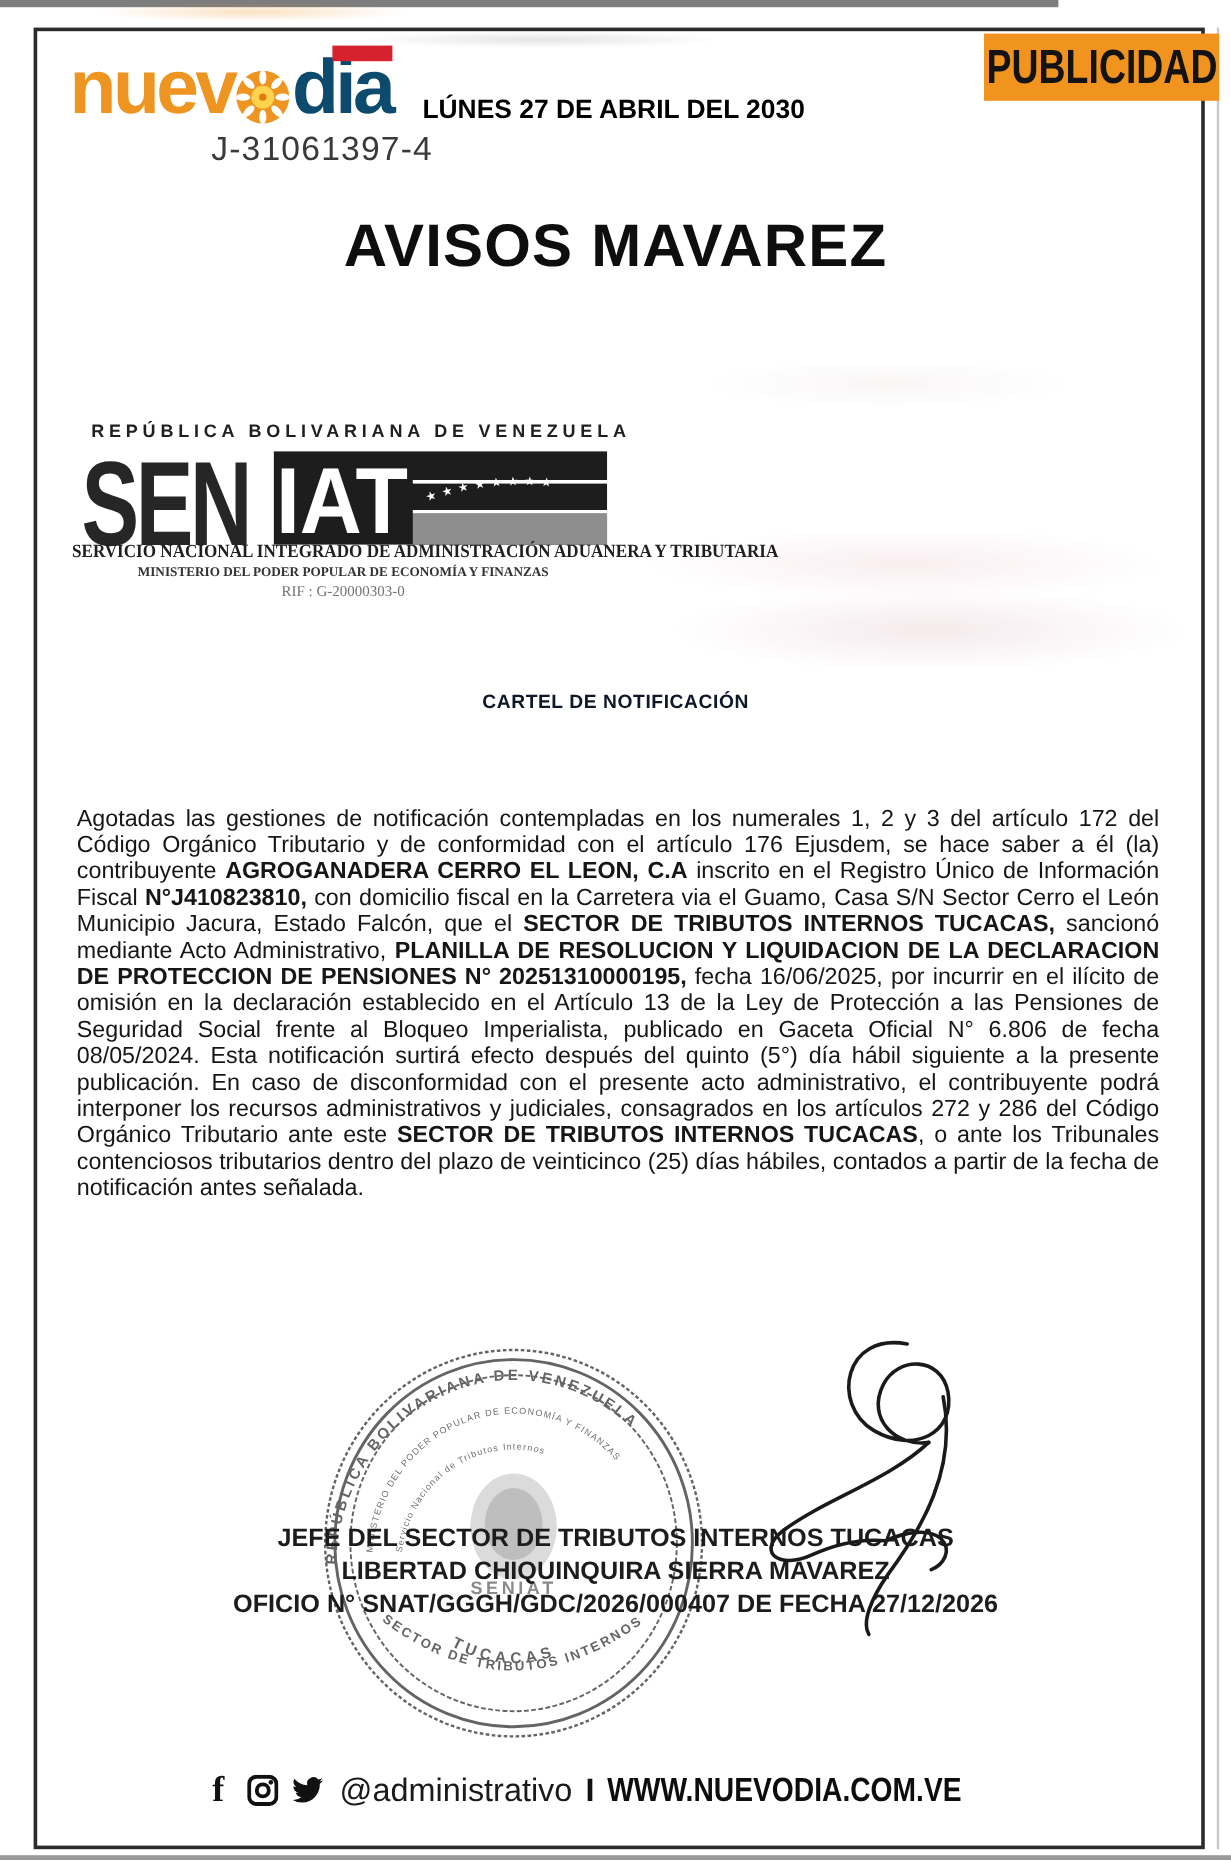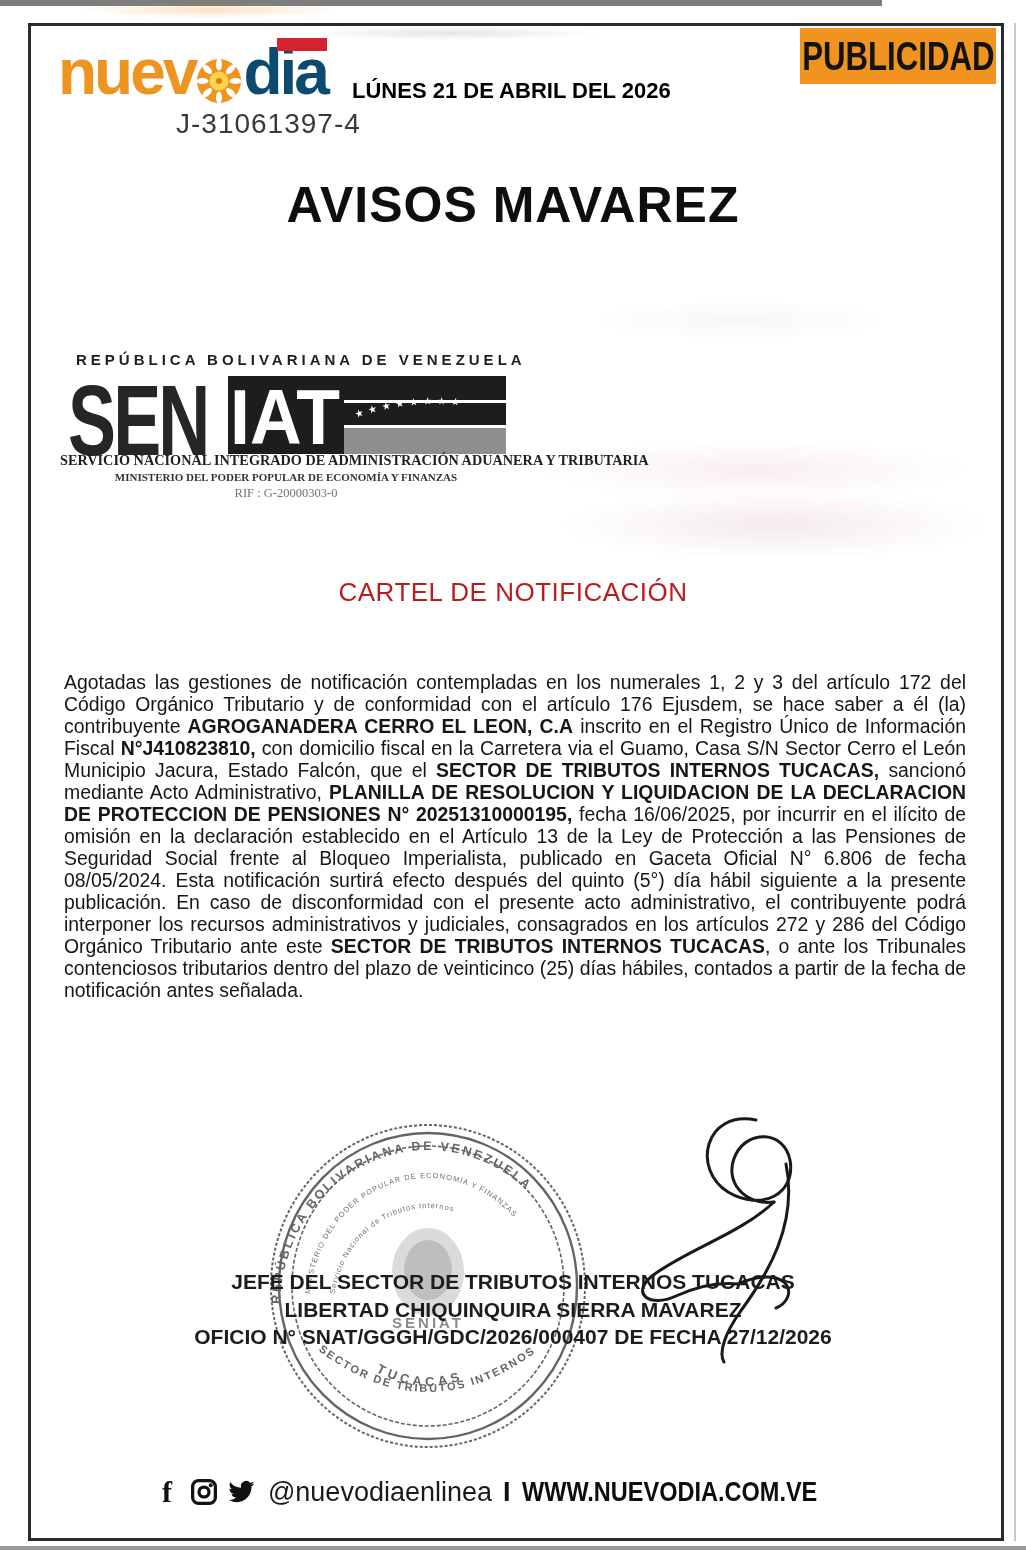--- a/index.html
+++ b/index.html
@@ -13,21 +13,21 @@
 
   
   .logo-row{left:58px;top:40px;display:flex;align-items:flex-end;}
   .logo-word{font-weight:bold;font-size:64px;letter-spacing:-3px;line-height:1;}
   .logo-nuev{color:#EE9420;}
   .logo-dia{color:#0c4a6e;position:relative;}
   .logo-red-bar{position:absolute;left:34px;top:-2px;width:50px;height:13px;background:#D6212E;}
   .sun-icon{width:46px;height:46px;margin:6px 1px 0 1px;}
   .logo-rif{left:176px;top:108px;font-size:28px;color:#3a3a3a;letter-spacing:1px;}
   .issue-date{left:352px;top:78px;font-size:22px;font-weight:bold;color:#000;}
-  .publicidad{left:800px;top:28px;width:196px;height:56px;background:#F0941F;
+  .publicidad{left:820px;top:28px;width:196px;height:56px;background:#F0941F;
               display:flex;align-items:center;justify-content:center;}
   .publicidad span{font-size:40px;font-weight:bold;color:#131313;transform:scaleX(.78);white-space:nowrap;}
 
   
   .main-title{left:0;top:176px;width:100%;text-align:center;font-size:50px;font-weight:bold;
               color:#0e0e0e;letter-spacing:1px;}
   .sub-title{left:0;top:228px;width:100%;text-align:center;font-size:38px;font-weight:bold;color:#0e0e0e;}
 
   
   .republic{left:76px;top:351px;font-size:15px;font-weight:bold;letter-spacing:4px;color:#1f1f1f;white-space:nowrap;}
@@ -35,22 +35,22 @@
             line-height:1;transform:scaleX(.72);transform-origin:left top;}
   .flag-box{left:228px;top:376px;width:278px;height:78px;}
   .service-line{left:60px;top:451px;font-family:"Liberation Serif",serif;font-weight:bold;font-size:15.5px;
                 color:#1f1f1f;white-space:nowrap;transform:scaleX(.92);transform-origin:left top;}
   .ministry-line{left:60px;top:471px;width:452px;text-align:center;font-family:"Liberation Serif",serif;
                  font-weight:bold;font-size:11px;color:#333;}
   .rif-line{left:60px;top:486px;width:452px;text-align:center;font-family:"Liberation Serif",serif;
             font-size:12.5px;color:#737373;}
 
   
-  .cartel-heading{left:0;top:577px;width:100%;text-align:center;font-size:26px;font-weight:normal;
-                  letter-spacing:.5px;color:#b91c1c;}
+  .cartel-heading{left:0;top:577px;width:100%;text-align:center;font-size:16px;font-weight:bold;
+                  letter-spacing:.5px;color:#0f172a;}
   .body-par{left:64px;top:671px;width:902px;font-size:19.4px;line-height:22px;text-align:justify;color:#161616;}
   .body-par b{font-weight:bold;}
 
   
   .stamp{left:252px;top:1112px;width:352px;height:348px;opacity:.88;}
   .signature-scribble{left:588px;top:1106px;width:300px;height:272px;}
   .sig-block{left:60px;top:1268px;width:906px;text-align:center;font-size:21px;font-weight:bold;
              color:#1c1c1c;line-height:27.5px;}
 
   
@@ -104,21 +104,21 @@
         <circle cx="23" cy="23" r="9.5" fill="#FFD34D"></circle>
         <circle cx="23" cy="23" r="3" fill="#E07A12"></circle>
       </g>
     </svg>
     <span class="logo-word logo-dia">
       <span class="logo-red-bar"></span>
       <span>dia</span>
     </span>
   </div>
   <div class="abs logo-rif">J-31061397-4</div>
-  <div class="abs issue-date">LÚNES 21 DE ABRIL DEL 2026</div>
+  <div class="abs issue-date">LÚNES 27 DE ABRIL DEL 2030</div>
   <div class="abs publicidad">
     <span>PUBLICIDAD</span>
   </div>
 
   <div class="abs main-title">AVISOS MAVAREZ</div>
 
   <div class="abs republic">REPÚBLICA BOLIVARIANA DE VENEZUELA</div>
   <div class="abs sen-text">SEN</div>
   <svg class="abs flag-box" viewBox="0 0 278 78">
     <defs>
@@ -195,18 +195,18 @@
         <rect x="1.5" y="1.5" width="21" height="21" rx="5.5" fill="none" stroke="#111" stroke-width="3"></rect>
         <circle cx="12" cy="12" r="4.6" fill="none" stroke="#111" stroke-width="3"></circle>
         <circle cx="18.2" cy="5.8" r="1.8" fill="#111"></circle>
       </svg>
     </span>
     <span class="social-icon">
       <svg viewBox="0 0 24 24" width="28" height="28">
         <path fill="#111" d="M23.4 4.8c-.8.4-1.7.7-2.6.8a4.6 4.6 0 0 0 2-2.5c-.9.5-1.9.9-2.9 1.1a4.5 4.5 0 0 0-7.8 4.1A12.8 12.8 0 0 1 2.8 3.6a4.5 4.5 0 0 0 1.4 6c-.7 0-1.4-.2-2-.5v.1a4.5 4.5 0 0 0 3.6 4.4c-.7.2-1.4.2-2 .1a4.5 4.5 0 0 0 4.2 3.1A9 9 0 0 1 1.3 18.7 12.7 12.7 0 0 0 8.2 20.7c8.3 0 12.8-6.9 12.8-12.8v-.6c.9-.6 1.6-1.4 2.4-2.5z"></path>
       </svg>
     </span>
-    <span class="handle">@nuevodiaenlinea</span>
+    <span class="handle">@administrativo</span>
     <span class="sep">I</span>
     <span class="website">WWW.NUEVODIA.COM.VE</span>
   </div>
 
 </div>
 
 </body></html>

